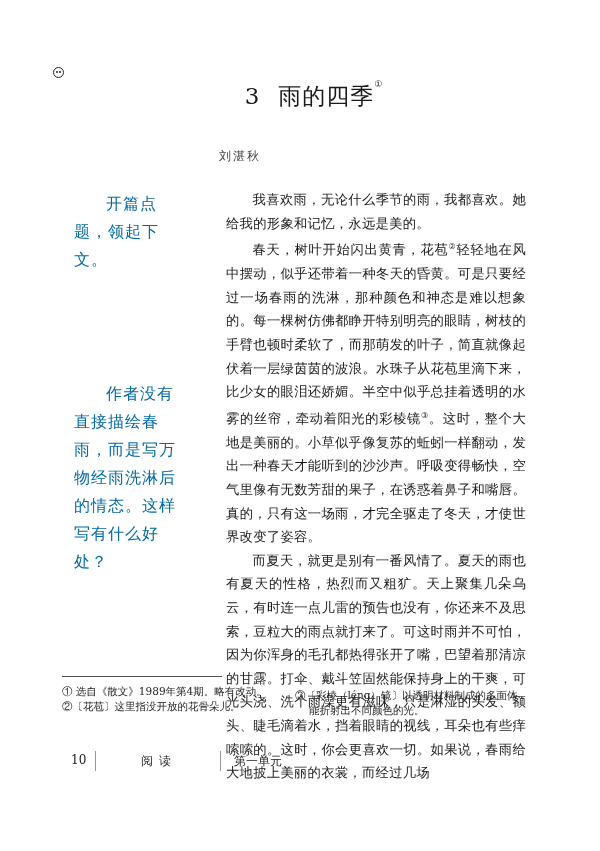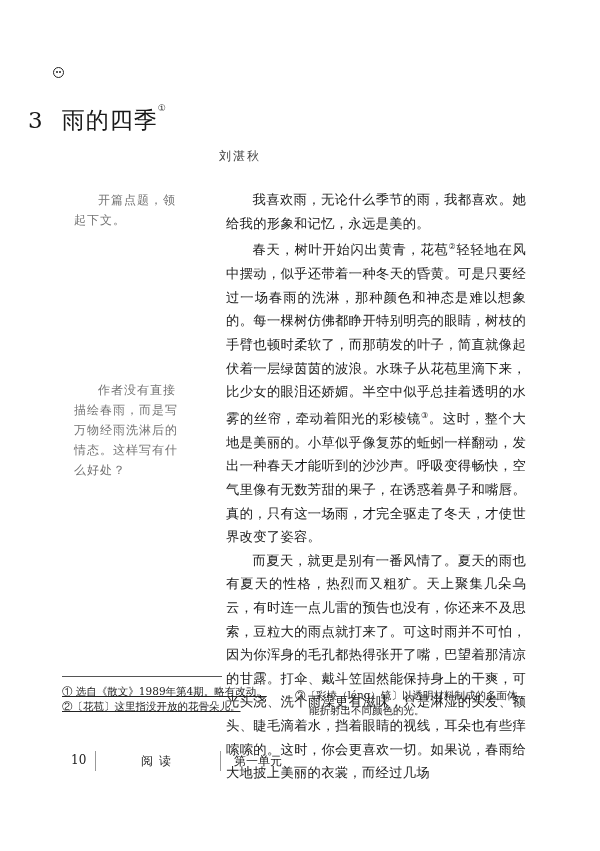--- a/index.html
+++ b/index.html
@@ -10,43 +10,43 @@
     .icon-face {
       position: absolute; left: 53px; top: 67px; width: 11px; height: 11px;
       border: 1.5px solid #222; border-radius: 50%; box-sizing: border-box;
     }
     .icon-face::before, .icon-face::after {
       content: ""; position: absolute; top: 3px; width: 2px; height: 2px; background: #222; border-radius: 50%;
     }
     .icon-face::before { left: 2px; }
     .icon-face::after { right: 2px; }
     .title {
-      position: absolute; top: 105px; left: 0; width: 600px; text-align: left;
+      position: absolute; top: 81px; left: 0; width: 600px; text-align: center;
       font-size: 23px; letter-spacing: 1px;
     }
     .title .num { margin-right: 18px; margin-left: 28px; }
     .title sup { font-size: 9px; vertical-align: top; position: relative; top: -2px; }
     .author {
       position: absolute; top: 148px; left: 0; width: 476px; text-align: center;
       font-size: 12px; color: #444; letter-spacing: 2px; padding-left: 4px; box-sizing: border-box;
     }
     .side-note {
-      position: absolute; left: 74px; width: 104px; font-size: 12px; line-height: 20px;
-      color: #737373; font-family: "DejaVu Sans", "Liberation Sans", sans-serif; letter-spacing: 1px;
+      position: absolute; left: 74px; width: 104px; font-size: 16px; line-height: 28px;
+      color: #0369a1; font-family: "DejaVu Sans", "Liberation Sans", sans-serif; letter-spacing: 1px;
     }
     .side-note p { margin: 0; text-indent: 2em; }
     .body-text {
       position: absolute; left: 226px; top: 188px; width: 300px;
       font-size: 13.3px; line-height: 23.6px; text-align: justify; letter-spacing: 0.3px;
     }
     .body-text p { margin: 0; text-indent: 2em; }
     .body-text sup { font-size: 8px; }
     .fn-rule { position: absolute; left: 62px; top: 676px; width: 160px; border-top: 1px solid #555; }
     .footnotes-left {
-      position: absolute; left: 62px; top: 684px; width: 220px; font-size: 10.5px; line-height: 15px; color: #222; text-decoration: underline;
+      position: absolute; left: 62px; top: 684px; width: 220px; font-size: 10.5px; line-height: 15px; color: #222;
     }
     .footnotes-right {
       position: absolute; left: 295px; top: 688px; width: 240px; font-size: 10.5px; line-height: 15px; color: #222;
     }
     .footnotes-left p, .footnotes-right p { margin: 0; }
     .footnotes-right .cont { padding-left: 14px; }
     .page-footer { position: absolute; top: 753px; left: 0; width: 548px; height: 20px; font-size: 12px; }
     .page-num { position: absolute; left: 71px; top: 0; }
     .sep { position: absolute; top: -2px; width: 1px; height: 20px; background: #999; }
     .sep1 { left: 95px; }

